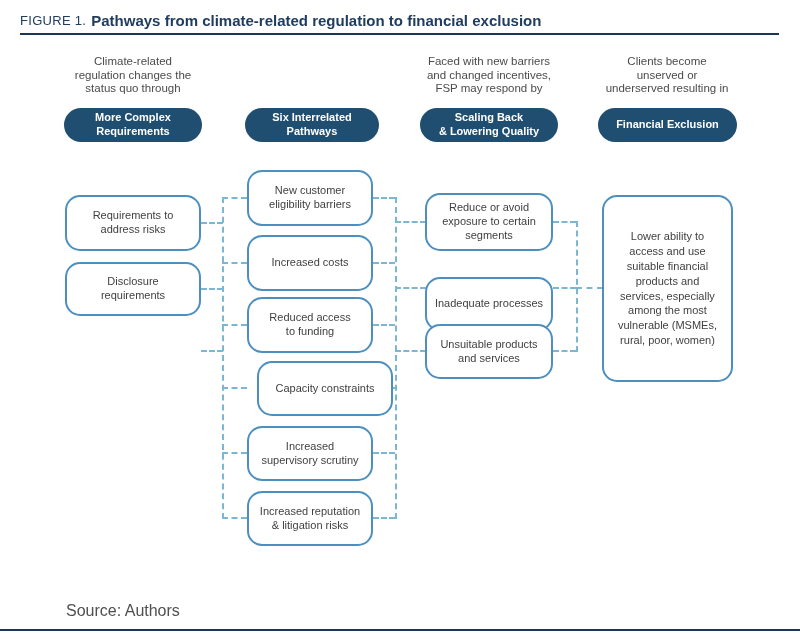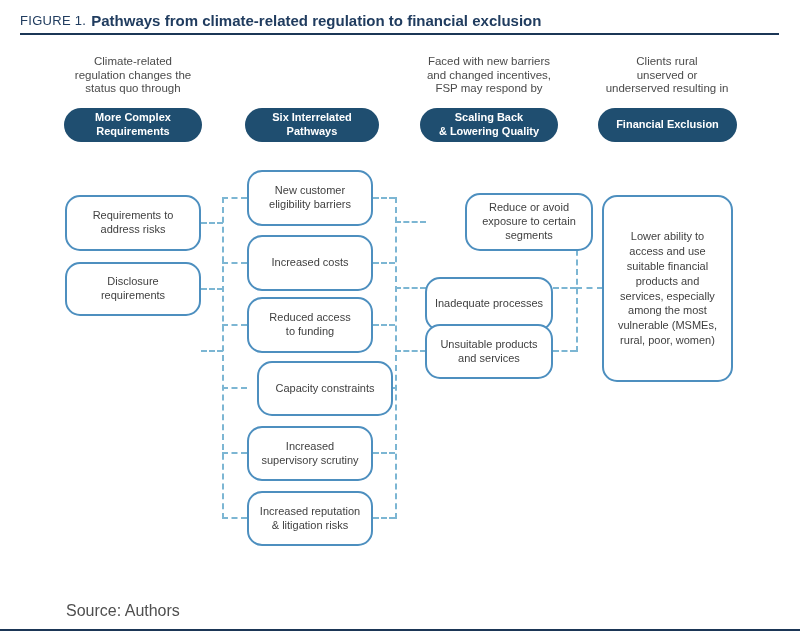--- a/index.html
+++ b/index.html
@@ -37,21 +37,21 @@
     <span class="fig-title">Pathways from climate-related regulation to financial exclusion</span>
   </div>
   <div class="rule" style="left:20px;top:33px;width:759px;height:2px;"></div>
 
   <div class="col-header" style="left:58px;">Climate-related
 regulation changes the
 status quo through</div>
   <div class="col-header" style="left:414px;">Faced with new barriers
 and changed incentives,
 FSP may respond by</div>
-  <div class="col-header" style="left:592px;">Clients rural
+  <div class="col-header" style="left:592px;">Clients become
 unserved or
 underserved resulting in</div>
 
   <div class="badge" style="left:64px;width:138px;">More Complex
 Requirements</div>
   <div class="badge" style="left:245px;width:134px;">Six Interrelated
 Pathways</div>
   <div class="badge" style="left:420px;width:138px;">Scaling Back
 &amp; Lowering Quality</div>
   <div class="badge" style="left:598px;width:139px;">Financial Exclusion</div>
@@ -93,21 +93,21 @@
 eligibility barriers</div>
   <div class="node" style="left:247px;top:235px;width:126px;height:56px;">Increased costs</div>
   <div class="node" style="left:247px;top:297px;width:126px;height:56px;">Reduced access
 to funding</div>
   <div class="node" style="left:257px;top:361px;width:136px;height:55px;">Capacity constraints</div>
   <div class="node" style="left:247px;top:426px;width:126px;height:55px;">Increased
 supervisory scrutiny</div>
   <div class="node" style="left:247px;top:491px;width:126px;height:55px;">Increased reputation
 &amp; litigation risks</div>
 
-  <div class="node" style="left:425px;top:193px;width:128px;height:58px;margin-left:40px;">Reduce or avoid
+  <div class="node" style="left:425px;top:193px;width:128px;height:58px;">Reduce or avoid
 exposure to certain
 segments</div>
   <div class="node" style="left:425px;top:261px;width:128px;height:54px;margin-top:16px;">Inadequate processes</div>
   <div class="node" style="left:425px;top:324px;width:128px;height:55px;">Unsuitable products
 and services</div>
 
   <div class="node" style="left:602px;top:195px;width:131px;height:187px;line-height:1.35;">Lower ability to
 access and use
 suitable financial
 products and

